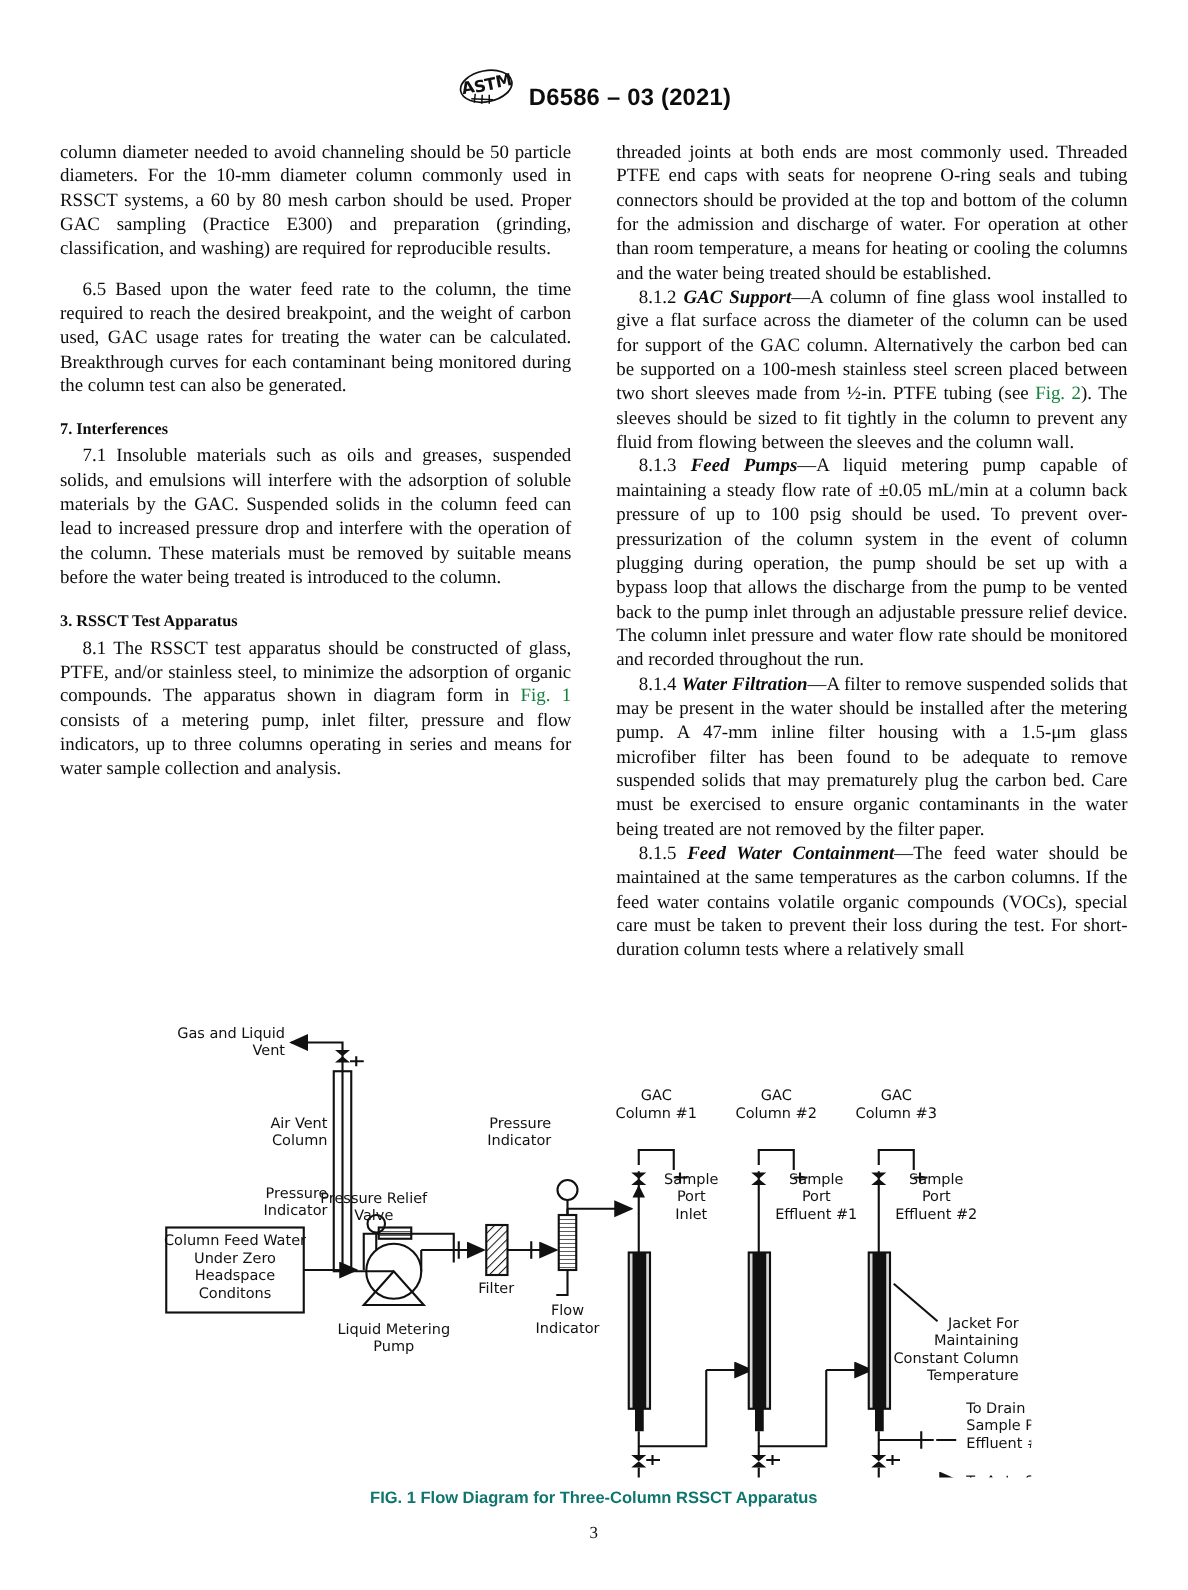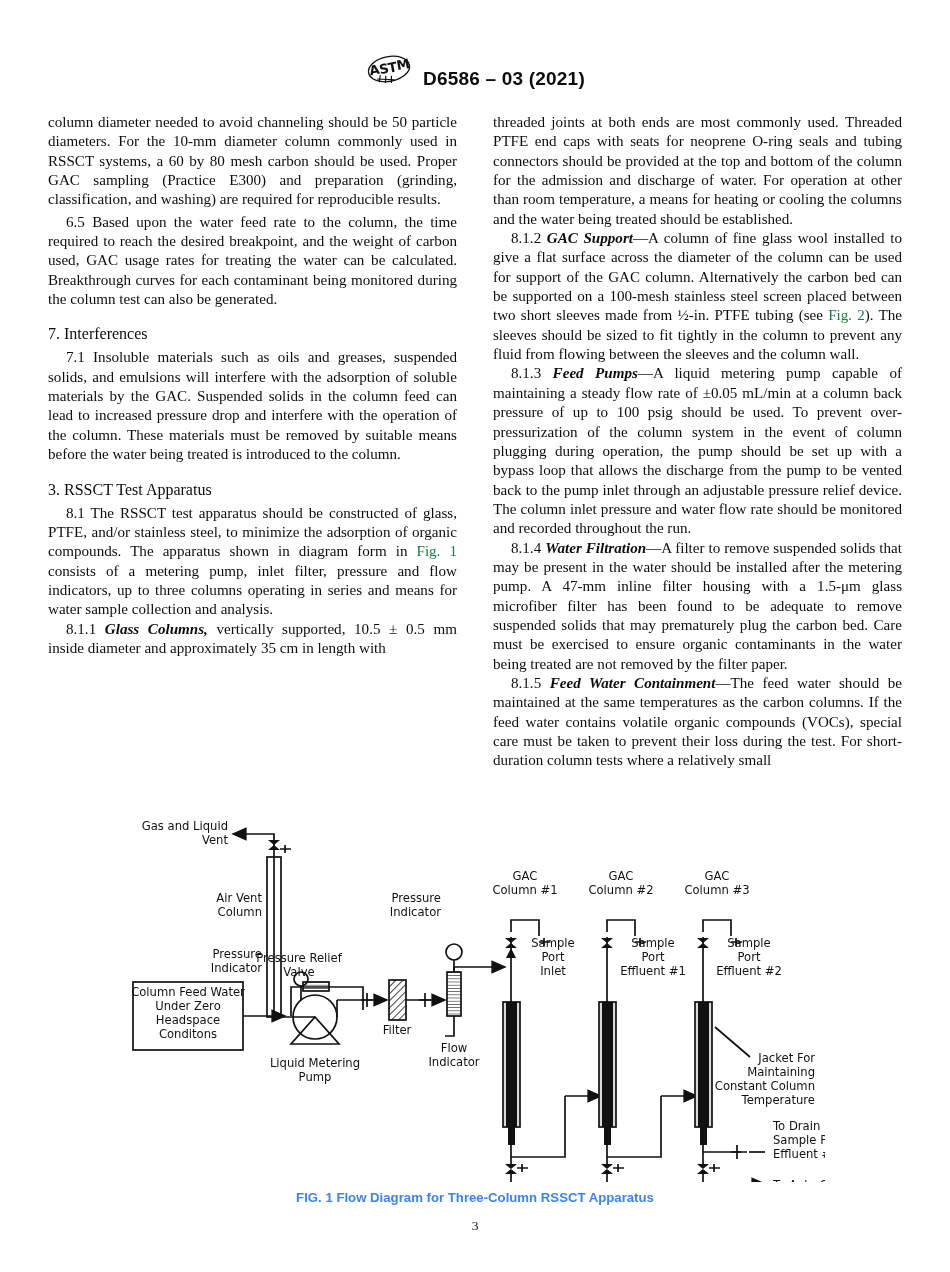--- a/index.html
+++ b/index.html
@@ -33,41 +33,41 @@
   .col { width:409px; }
   p.body {
     margin:0 0 0 0;
     font-size:15.1px;
     line-height:19.35px;
     text-align:justify;
     text-indent:18px;
     hyphens:manual;
   }
   p.cont { text-indent:0; }
-  p.gap { margin-top:3px; }
+  p.gap { margin-top:13px; }
   h3.sect {
     font-family:"Liberation Serif", serif;
-    font-weight:normal;
-    font-size:16px;
+    font-weight:bold;
+    font-size:13px;
     margin:16px 0 5px 0;
     text-indent:0;
   }
   .it { font-style:italic;font-weight:bold; }
   .xref { color:#15803d; }
 
   
   .figure { position:absolute; top:812px; left:0; width:950px; }
   .fig-svg { display:block; margin:0 auto; }
   .fig-caption {
     margin-top:8px;
     text-align:center;
     font-family:"Liberation Sans", sans-serif;
     font-weight:bold;
     font-size:13.2px;
-    color:#3b82f6;
+    color:#0f766e;
   }
 
   
   .page-number {
     position:absolute; top:1218px; left:0; width:950px;
     text-align:center;
     font-size:13.5px;
   }
   svg text { font-family:"DejaVu Sans", sans-serif; }
 </style>
@@ -99,21 +99,20 @@
 
   <div class="columns">
 
     <div class="col">
       <p class="body cont">column diameter needed to avoid channeling should be 50 particle diameters. For the 10-mm diameter column commonly used in RSSCT systems, a 60 by 80 mesh carbon should be used. Proper GAC sampling (Practice E300) and preparation (grinding, classification, and washing) are required for reproducible results.</p>
       <p class="body gap">6.5 Based upon the water feed rate to the column, the time required to reach the desired breakpoint, and the weight of carbon used, GAC usage rates for treating the water can be calculated. Breakthrough curves for each contaminant being monitored during the column test can also be generated.</p>
       <h3 class="sect">7.  Interferences</h3>
       <p class="body">7.1 Insoluble materials such as oils and greases, suspended solids, and emulsions will interfere with the adsorption of soluble materials by the GAC. Suspended solids in the column feed can lead to increased pressure drop and interfere with the operation of the column. These materials must be removed by suitable means before the water being treated is introduced to the column.</p>
       <h3 class="sect">3.  RSSCT Test Apparatus</h3>
       <p class="body"><span>8.1 The RSSCT test apparatus should be constructed of glass, PTFE, and/or stainless steel, to minimize the adsorption of organic compounds. The apparatus shown in diagram form in </span><span class="xref">Fig. 1</span><span> consists of a metering pump, inlet filter, pressure and flow indicators, up to three columns operating in series and means for water sample collection and analysis.</span></p>
-      <p class="body"><span>8.1.1 </span><span class="it">Glass Columns,</span><span> vertically supported, 10.5 ± 0.5 mm inside diameter and approximately 35 cm in length with</span></p>
     </div>
 
     <div class="col">
       <p class="body cont">threaded joints at both ends are most commonly used. Threaded PTFE end caps with seats for neoprene O-ring seals and tubing connectors should be provided at the top and bottom of the column for the admission and discharge of water. For operation at other than room temperature, a means for heating or cooling the columns and the water being treated should be established.</p>
       <p class="body"><span>8.1.2 </span><span class="it">GAC Support</span><span>—A column of fine glass wool installed to give a flat surface across the diameter of the column can be used for support of the GAC column. Alternatively the carbon bed can be supported on a 100-mesh stainless steel screen placed between two short sleeves made from ½-in. PTFE tubing (see </span><span class="xref">Fig. 2</span><span>). The sleeves should be sized to fit tightly in the column to prevent any fluid from flowing between the sleeves and the column wall.</span></p>
       <p class="body"><span>8.1.3 </span><span class="it">Feed Pumps</span><span>—A liquid metering pump capable of maintaining a steady flow rate of ±0.05 mL/min at a column back pressure of up to 100 psig should be used. To prevent over-pressurization of the column system in the event of column plugging during operation, the pump should be set up with a bypass loop that allows the discharge from the pump to be vented back to the pump inlet through an adjustable pressure relief device. The column inlet pressure and water flow rate should be monitored and recorded throughout the run.</span></p>
       <p class="body"><span>8.1.4 </span><span class="it">Water Filtration</span><span>—A filter to remove suspended solids that may be present in the water should be installed after the metering pump. A 47-mm inline filter housing with a 1.5-μm glass microfiber filter has been found to be adequate to remove suspended solids that may prematurely plug the carbon bed. Care must be exercised to ensure organic contaminants in the water being treated are not removed by the filter paper.</span></p>
       <p class="body"><span>8.1.5 </span><span class="it">Feed Water Containment</span><span>—The feed water should be maintained at the same temperatures as the carbon columns. If the feed water contains volatile organic compounds (VOCs), special care must be taken to prevent their loss during the test. For short-duration column tests where a relatively small</span></p>
     </div>
   </div>

